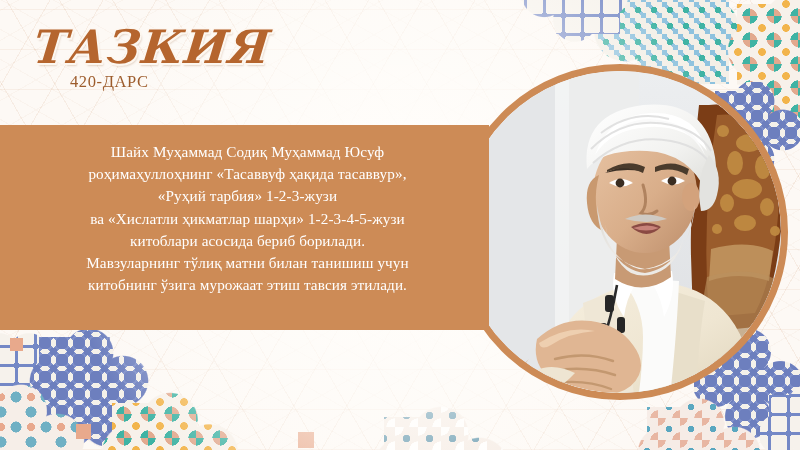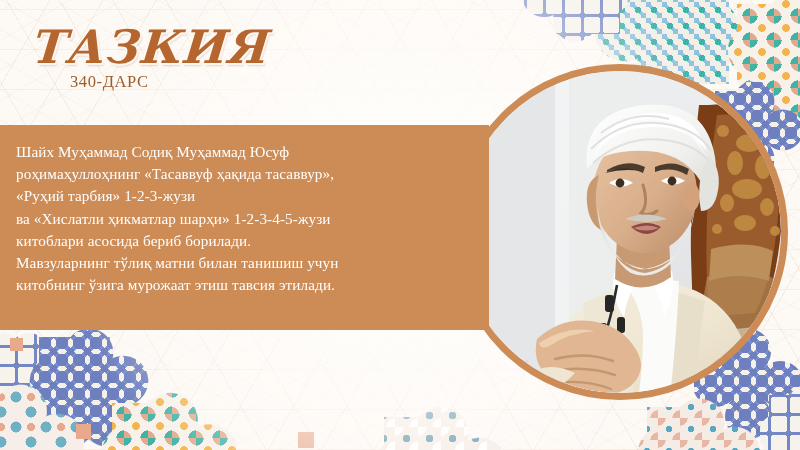--- a/index.html
+++ b/index.html
@@ -154,20 +154,21 @@
   }
   .ministar:before,.ministar:after{
     content:"";position:absolute;inset:0;background:#e8a98c;border-radius:3px;
   }
   .ministar:after{transform:rotate(45deg);}
 
   
   #textband{
     position:absolute;left:0;top:125px;width:489px;height:205px;
     background:#cd8b56;
+    text-align:center;
   }
   #textband .copy{
     position:absolute;left:16px;top:16px;right:10px;
     color:#ffffff;
     font-family:"Liberation Serif", serif;
     font-size:15.2px;line-height:1.46;
     letter-spacing:.1px;
     white-space:pre-line;
   }
 
@@ -364,16 +365,16 @@
 роҳимаҳуллоҳнинг «Тасаввуф ҳақида тасаввур»,
 «Руҳий тарбия» 1-2-3-жузи
 ва «Хислатли ҳикматлар шарҳи» 1-2-3-4-5-жузи
 китоблари асосида бериб борилади.
 Мавзуларнинг тўлиқ матни билан танишиш учун
 китобнинг ўзига мурожаат этиш тавсия этилади.</div>
   </div>
 
   <div id="brand">
     <div class="wordmark">ТАЗКИЯ</div>
-    <div class="lesson">340-ДАРС</div>
+    <div class="lesson">420-ДАРС</div>
   </div>
 
 </div>
 
 </body></html>

